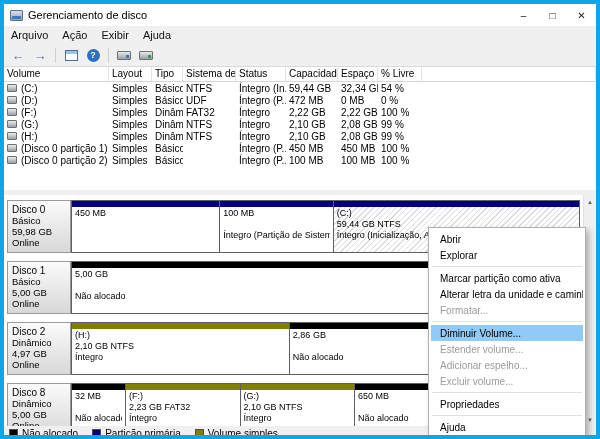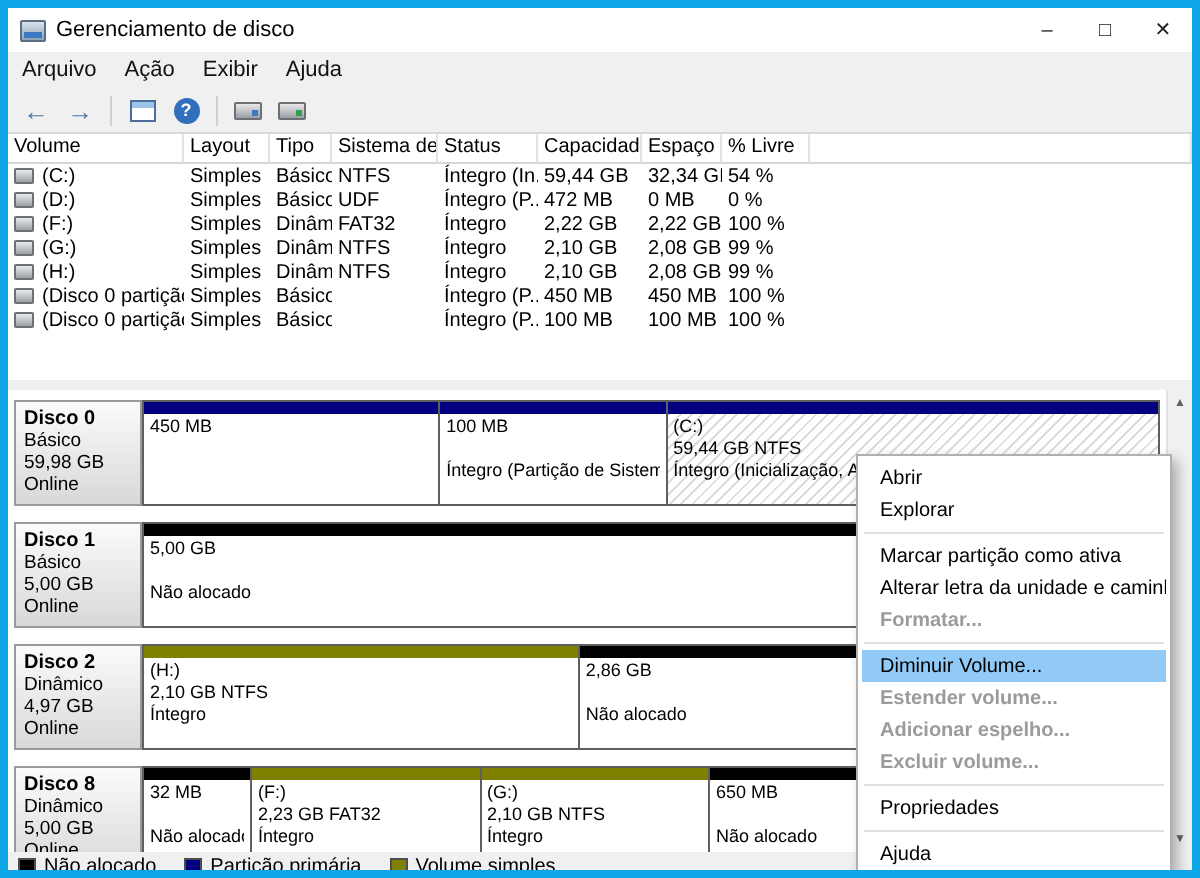--- a/index.html
+++ b/index.html
@@ -38,35 +38,35 @@
   .icon-disk.alt::after { background:#2e9e4f; }
 
   
   .volume-list { height:123px; background:#fff; font-size:10px; color:#000; overflow:hidden; }
   .vl-header { display:flex; height:15px; background:#fff; }
   .vl-header .col { border-right:1px solid #e3e3e3; border-bottom:1px solid #d6d6d6;
                     padding:1px 3px; overflow:hidden; white-space:nowrap; }
   .vl-row { display:flex; height:12px; align-items:center; }
   .col { overflow:hidden; white-space:nowrap; flex:none; }
   .vl-row .col { padding:0 3px; display:flex; align-items:center; height:100%; }
-  .c0{width:88px} .c1{width:43px} .c2{width:31px} .c3{width:53px} .c4{width:50px}
+  .c0{width:105px} .c1{width:43px} .c2{width:31px} .c3{width:53px} .c4{width:50px}
   .c5{width:52px} .c6{width:40px} .c7{width:44px} .c8{flex:1 1 auto; border-right:none;}
   .drive-ico { flex:none; width:10px; height:8px; margin-right:4px;
                background:linear-gradient(#ececec,#9aa0a6); border:1px solid #6b7075; border-radius:1px; }
 
   .splitter { height:5px; background:#f0f0f0; }
 
   
   .graphical { position:relative; height:246px; background:#fff; overflow:hidden; }
   .disk-row { display:flex; height:53px; margin:0 16px 8px 3px; }
   .disk-row.first { margin-top:5px; }
   .disk-header { flex:none; width:64px; border:1px solid #9a9a9a;
                  background:linear-gradient(#fbfbfb,#d8d8d8); padding:3px 4px 0;
                  font-size:9.5px; line-height:11px; color:#000; overflow:hidden; white-space:nowrap; }
-  .disk-name { font-weight:bold; font-size:10px; }
+  .disk-name { font-weight:normal; font-size:10px; }
   .partitions { flex:1 1 auto; display:flex; }
   .partition { position:relative; border:1px solid #5f5f5f; margin-left:-1px;
                display:flex; flex-direction:column; overflow:hidden; background:#fff; }
   .partition.pfirst { margin-left:0; }
   .pbar { height:6px; flex:none; }
   .pbody { flex:1; padding:1px 3px; font-size:9px; line-height:11px; white-space:nowrap; overflow:hidden; }
   .partition.selected .pbody {
     background-image:repeating-linear-gradient(135deg, rgba(60,60,60,0.18) 0 1px, transparent 1px 4px); }
   .pline { height:11px; overflow:hidden; }
 
@@ -82,21 +82,21 @@
             display:flex; align-items:center; gap:14px; padding-left:5px; font-size:10px; z-index:5; }
   .legend-item { display:flex; align-items:center; gap:4px; }
   .legend-swatch { width:9px; height:9px; border:1px solid #4d4d4d; }
 
   
   .context-menu { position:absolute; left:424px; top:223px; width:158px; background:#fff;
                   border:1px solid #b0b0b0; box-shadow:3px 3px 6px rgba(0,0,0,0.28);
                   padding:3px 0; z-index:10; font-size:10px; color:#000; }
   .cm-item { height:16px; display:flex; align-items:center; padding:0 4px 0 9px;
              white-space:nowrap; overflow:hidden; margin:0 2px; }
-  .cm-item.disabled { color:#9b9b9b;font-weight:bold; }
+  .cm-item.disabled { color:#9b9b9b; }
   .cm-item.highlight { background:#91c9f7; }
   .cm-sep { height:1px; background:#e0e0e0; margin:3px 3px; }
 </style>
 </head>
 <body>
 
 <div class="window">
 
   <div class="titlebar">
     <span class="app-icon"></span>

